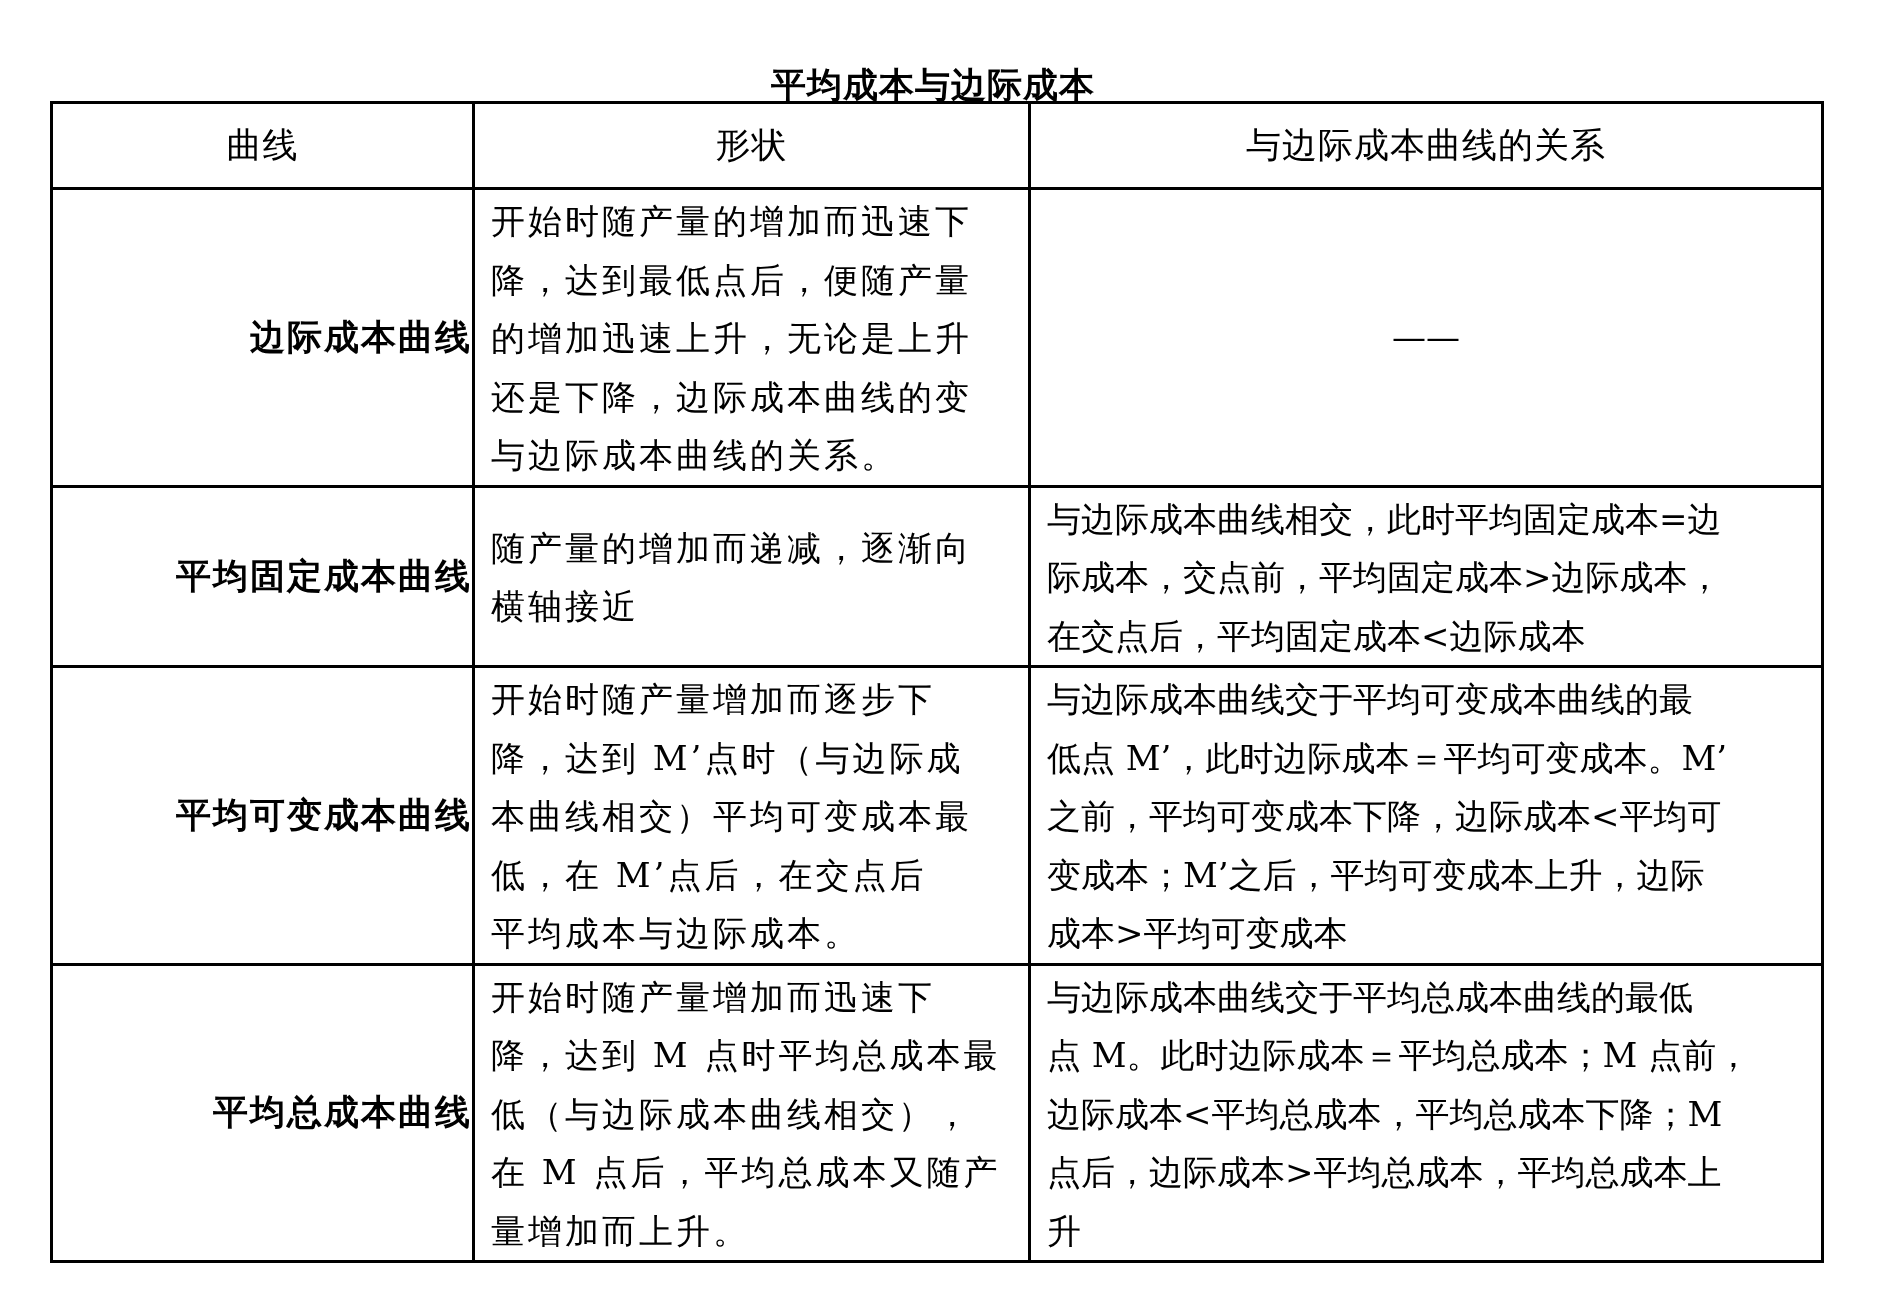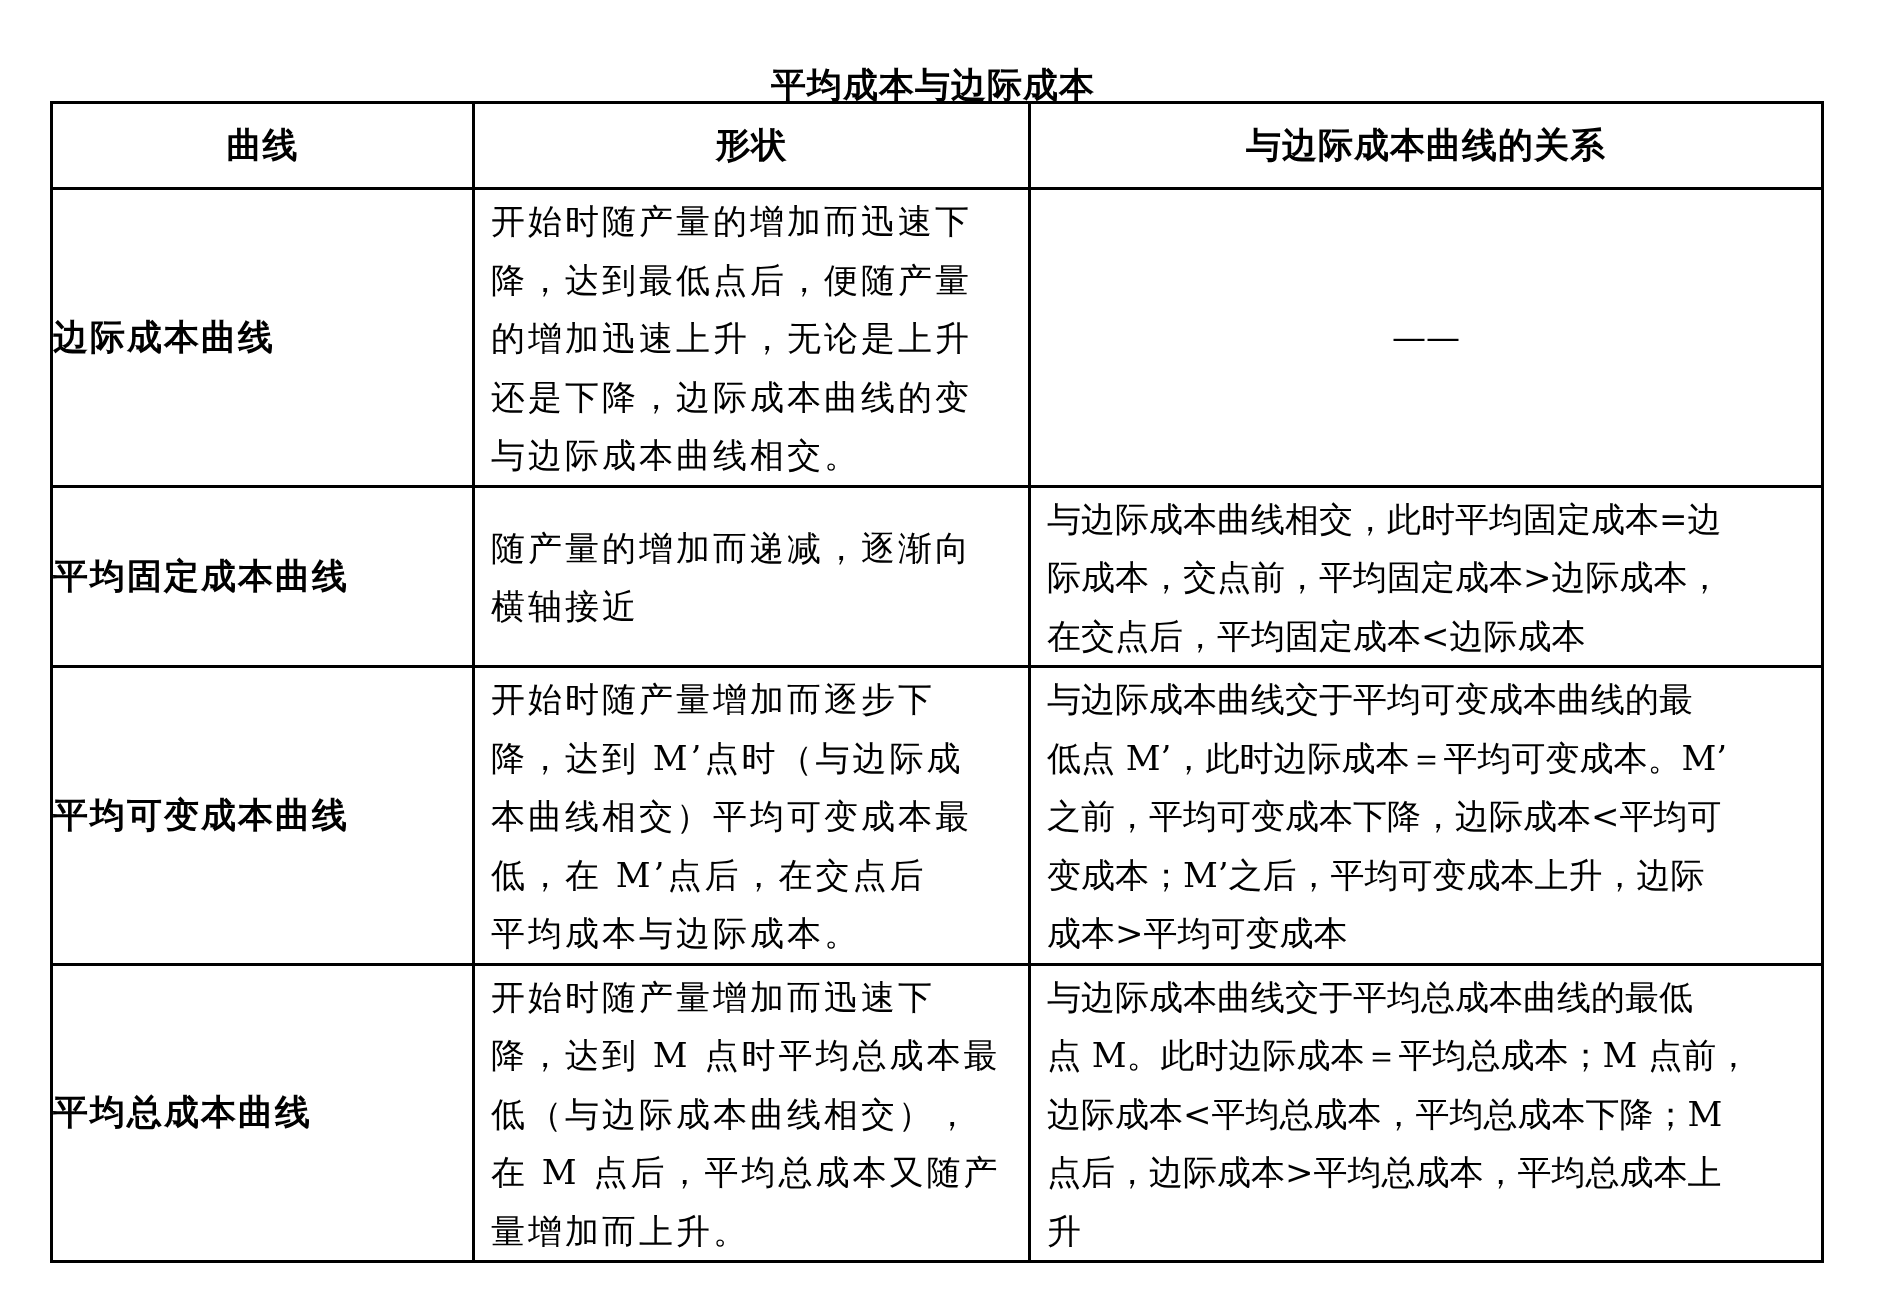--- a/index.html
+++ b/index.html
@@ -37,27 +37,27 @@
     }
     table.cost-table th,
     table.cost-table td {
       border: 3px solid #000000;
       padding: 0;
       vertical-align: middle;
     }
     table.cost-table thead th {
       height: 83px;
       font-family: "DejaVu Sans", "Liberation Sans", sans-serif;
-      font-weight: bold;
+      font-weight: normal;
       font-size: 35px;
       text-align: center;
       letter-spacing: 1px;
     }
     td.curve-name {
-      text-align: left;
+      text-align: right;
       font-family: "DejaVu Sans", "Liberation Sans", sans-serif;
       font-weight: bold;
       font-size: 35px;
       letter-spacing: 2px;
     }
     td.shape-cell,
     td.relation-cell {
       font-size: 34px;
       line-height: 58.5px;
       padding: 0 18px 0 20px;
@@ -113,21 +113,21 @@
   <tbody>
 
     <tr class="row-0">
       <td class="curve-name">边际成本曲线</td>
       <td class="shape-cell">
         <div class="cell-inner">
           <span class="line">开始时随产量的增加而迅速下</span>
           <span class="line">降，达到最低点后，便随产量</span>
           <span class="line">的增加迅速上升，无论是上升</span>
           <span class="line">还是下降，边际成本曲线的变</span>
-          <span class="line">与边际成本曲线相交。</span>
+          <span class="line">与边际成本曲线的关系。</span>
         </div>
       </td>
       <td class="dash-cell">
         <span>——</span>
       </td>
     </tr>
 
     <tr class="row-1">
       <td class="curve-name">平均固定成本曲线</td>
       <td class="shape-cell" style="vertical-align:middle;">

